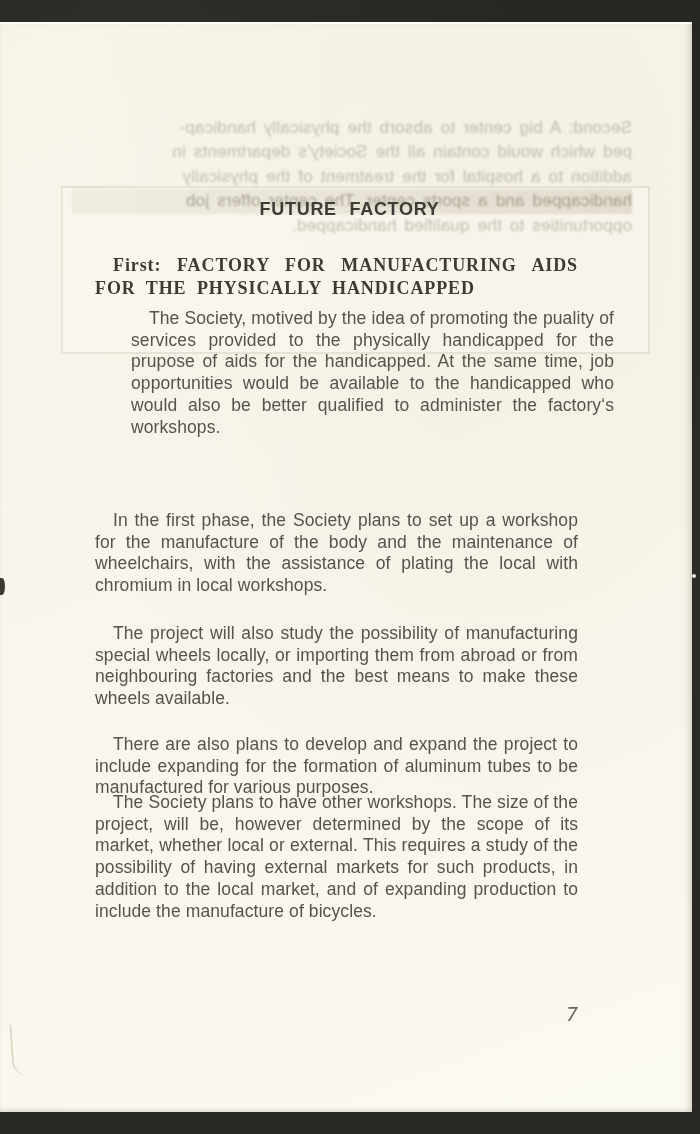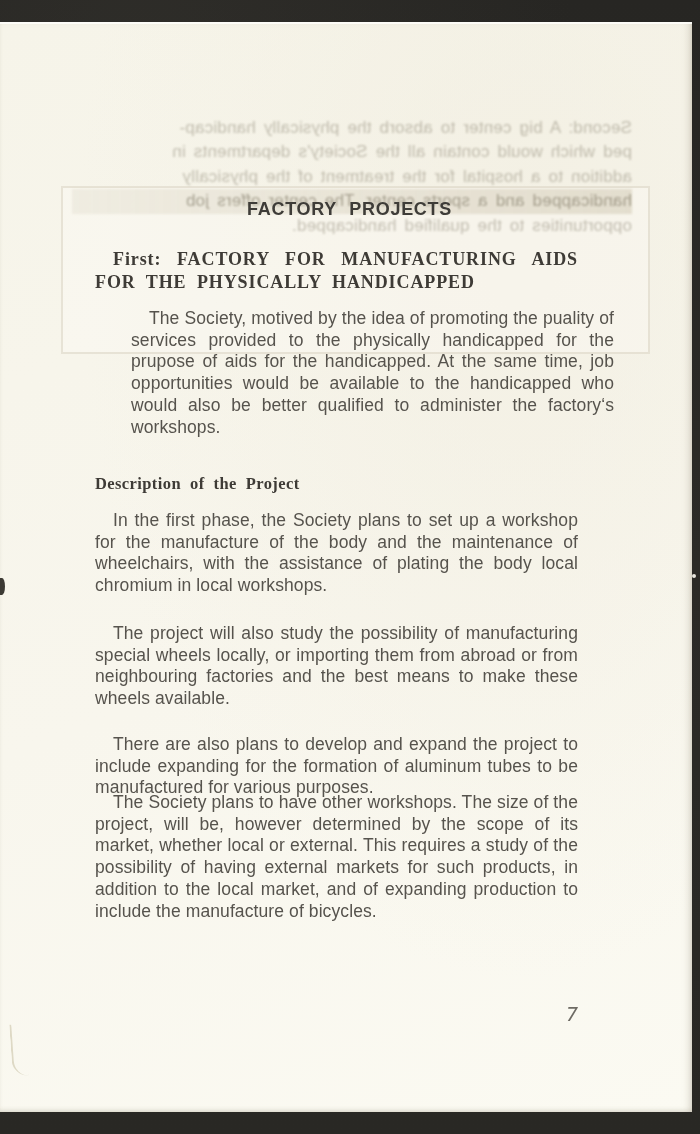--- a/index.html
+++ b/index.html
@@ -61,21 +61,21 @@
     width: 483px;
     text-align: center;
     font-weight: bold;
     font-size: 18px;
     letter-spacing: 0.7px;
     word-spacing: 7px;
     color: #3e3c38;
   }
   .chapter-heading {
     position: absolute;
-    left: 95px; top: 226px;
+    left: 95px; top: 232px;
     width: 483px;
     font-family: "Liberation Serif", serif;
     font-weight: bold;
     font-size: 18px;
     line-height: 22.5px;
     letter-spacing: 0.9px;
     word-spacing: 5px;
     color: #3e3b36;
     text-align: justify;
     text-indent: 18px;
@@ -152,29 +152,28 @@
     <div class="bleed-box"></div>
 
     <div class="bleed-text">
       <div class="bleed-line">Second: A big center to absorb the physically handicap-</div>
       <div class="bleed-line">ped which would contain all the Society's departments in</div>
       <div class="bleed-line">addition to a hospital for the treatment of the physically</div>
       <div class="bleed-line smeared">handicapped and a sports center. The center offers job</div>
       <div class="bleed-line">opportunities to the qualified handicapped.</div>
     </div>
 
-    <h1 class="doc-title" style="margin:0;">FACTORY PROJECTS</h1>
+    <h1 class="doc-title" style="margin:0;">FUTURE FACTORY</h1>
 
     <h2 class="chapter-heading" style="margin:0;">First: FACTORY FOR MANUFACTURING AIDS FOR THE PHYSICALLY HANDICAPPED</h2>
 
     <p class="body-para p1">The Society, motived by the idea of promoting the puality of services provided to the physically handicapped for the prupose of aids for the handicapped. At the same time, job opportunities would be available to the handicapped who would also be better qualified to administer the factory‘s workshops.</p>
 
-    <h3 class="section-heading" style="margin:0;">Description of the Project</h3>
 
-    <p class="body-para p2">In the first phase, the Society plans to set up a workshop for the manufacture of the body and the maintenance of wheelchairs, with the assistance of plating the body local chromium in local workshops.</p>
+    <p class="body-para p2">In the first phase, the Society plans to set up a workshop for the manufacture of the body and the maintenance of wheelchairs, with the assistance of plating the local with chromium in local workshops.</p>
 
     <p class="body-para p3">The project will also study the possibility of manufacturing special wheels locally, or importing them from abroad or from neighbouring factories and the best means to make these wheels available.</p>
 
     <p class="body-para p4">There are also plans to develop and expand the project to include expanding for the formation of aluminum tubes to be manufactured for various purposes.</p>
 
     <p class="body-para p5">The Society plans to have other workshops. The size of the project, will be, however determined by the scope of its market, whether local or external. This requires a study of the possibility of having external markets for such products, in addition to the local market, and of expanding production to include the manufacture of bicycles.</p>
 
     <div class="page-number">7</div>
 
     <div class="edge-mark"></div>

